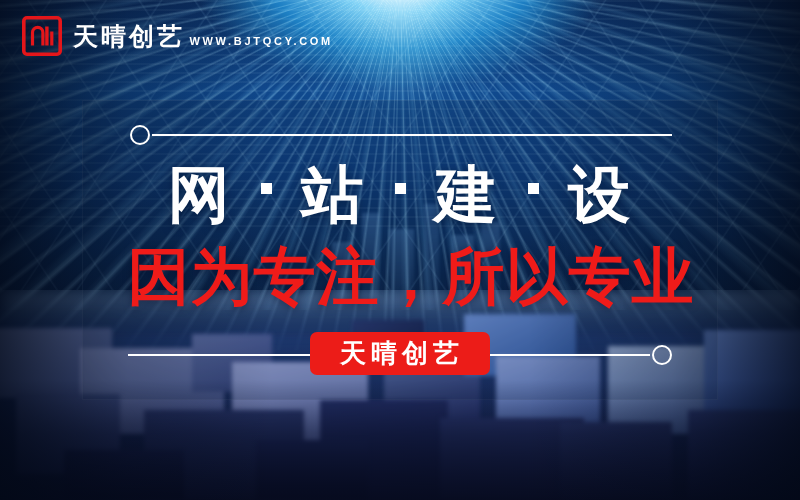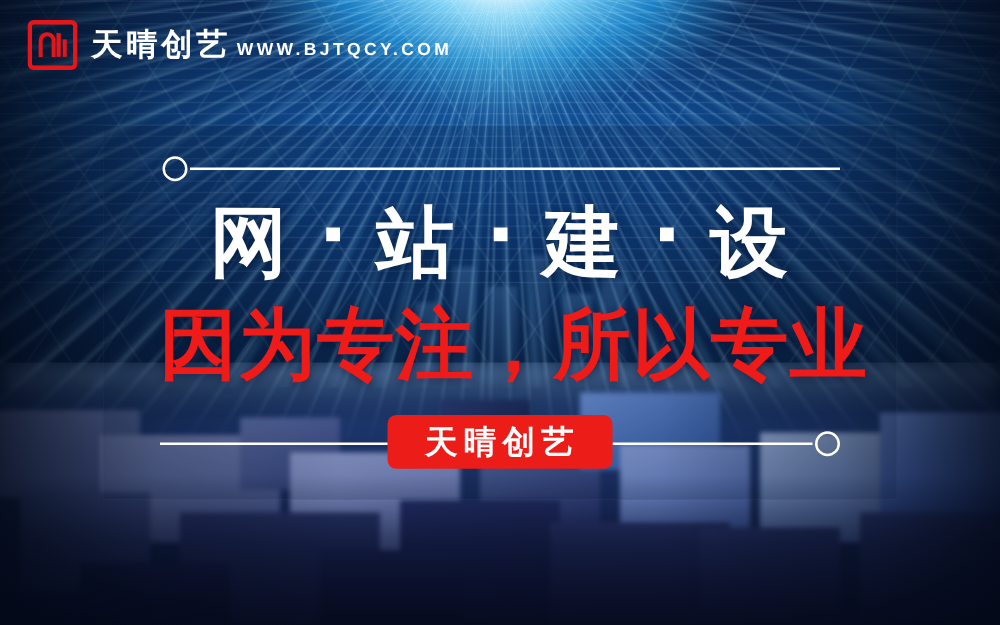--- a/index.html
+++ b/index.html
@@ -294,21 +294,21 @@
   .logo-cn {
     color: #ffffff;
     font-size: 25px;
     font-weight: bold;
     letter-spacing: 3px;
     line-height: 1;
     white-space: nowrap;
   }
   .logo-url {
     color: #ffffff;
-    font-size: 14px;
+    font-size: 11px;
     font-weight: bold;
     letter-spacing: 2.7px;
     line-height: 1;
     margin-top: 7px;
     white-space: nowrap;
   }
 </style>
 </head>
 <body>
 

